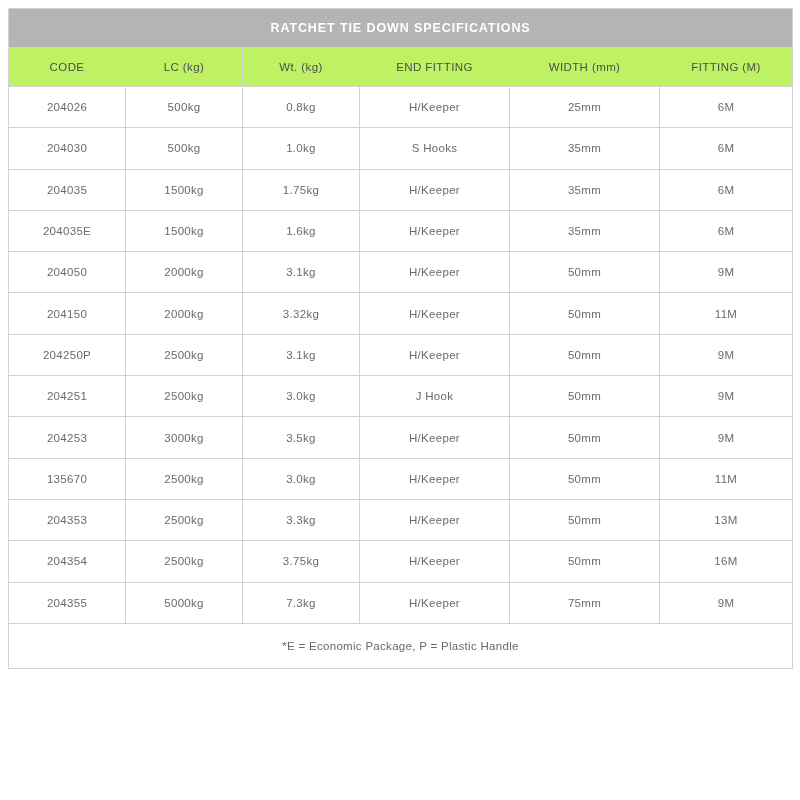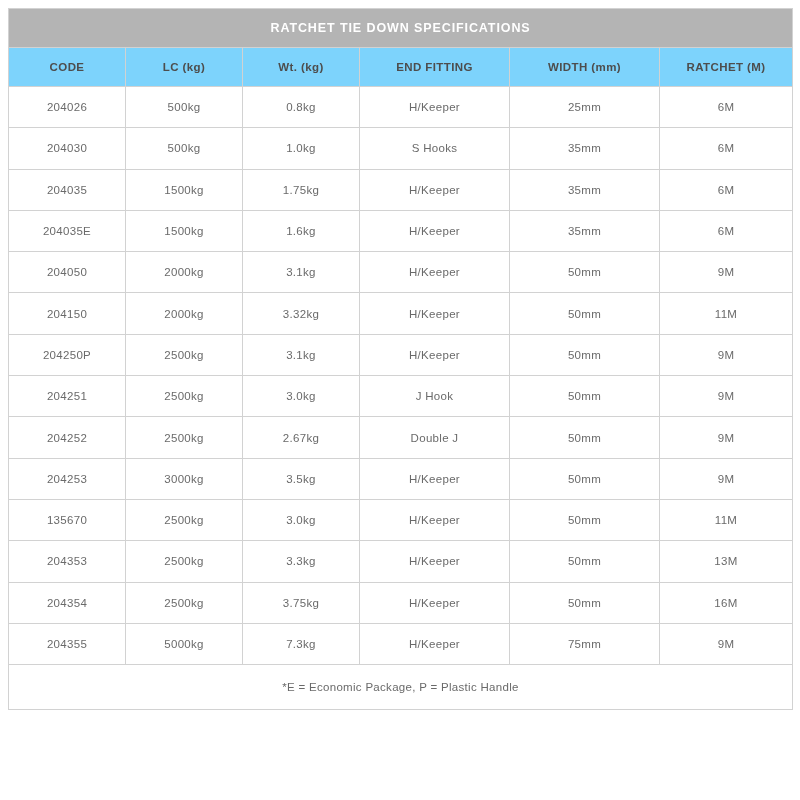--- a/index.html
+++ b/index.html
@@ -33,24 +33,24 @@
   .title-row th {
     background: #b4b4b4;
     color: #ffffff;
     font-size: 12.5px;
     font-weight: bold;
     letter-spacing: 0.9px;
     height: 36px;
     border: 1px solid #b4b4b4;
   }
   .header-row th {
-    background: #7dd3fc;
+    background: #bef264;
     color: #4d4d4d;
     font-size: 11.5px;
-    font-weight: bold;
+    font-weight: normal;
     letter-spacing: 0.4px;
     height: 36px;
     margin-left: 37px;
   }
   tbody tr td {
     height: 38.3px;
     font-size: 11.5px;
     color: #6a6a6a;
     letter-spacing: 0.3px;
     background: #ffffff;
@@ -85,21 +85,21 @@
     <thead>
       <tr class="title-row">
         <th colspan="6">RATCHET TIE DOWN SPECIFICATIONS</th>
       </tr>
       <tr class="header-row">
         <th>CODE</th>
         <th>LC (kg)</th>
         <th>Wt. (kg)</th>
         <th>END FITTING</th>
         <th>WIDTH (mm)</th>
-        <th>RATCHET (M)</th>
+        <th>FITTING (M)</th>
       </tr>
     </thead>
     <tbody>
       <tr>
         <td>204026</td>
         <td>500kg</td>
         <td>0.8kg</td>
         <td>H/Keeper</td>
         <td>25mm</td>
         <td>6M</td>
@@ -154,28 +154,20 @@
       </tr>
       <tr>
         <td>204251</td>
         <td>2500kg</td>
         <td>3.0kg</td>
         <td>J Hook</td>
         <td>50mm</td>
         <td>9M</td>
       </tr>
       <tr>
-        <td>204252</td>
-        <td>2500kg</td>
-        <td>2.67kg</td>
-        <td>Double J</td>
-        <td>50mm</td>
-        <td>9M</td>
-      </tr>
-      <tr>
         <td>204253</td>
         <td>3000kg</td>
         <td>3.5kg</td>
         <td>H/Keeper</td>
         <td>50mm</td>
         <td>9M</td>
       </tr>
       <tr>
         <td>135670</td>
         <td>2500kg</td>

